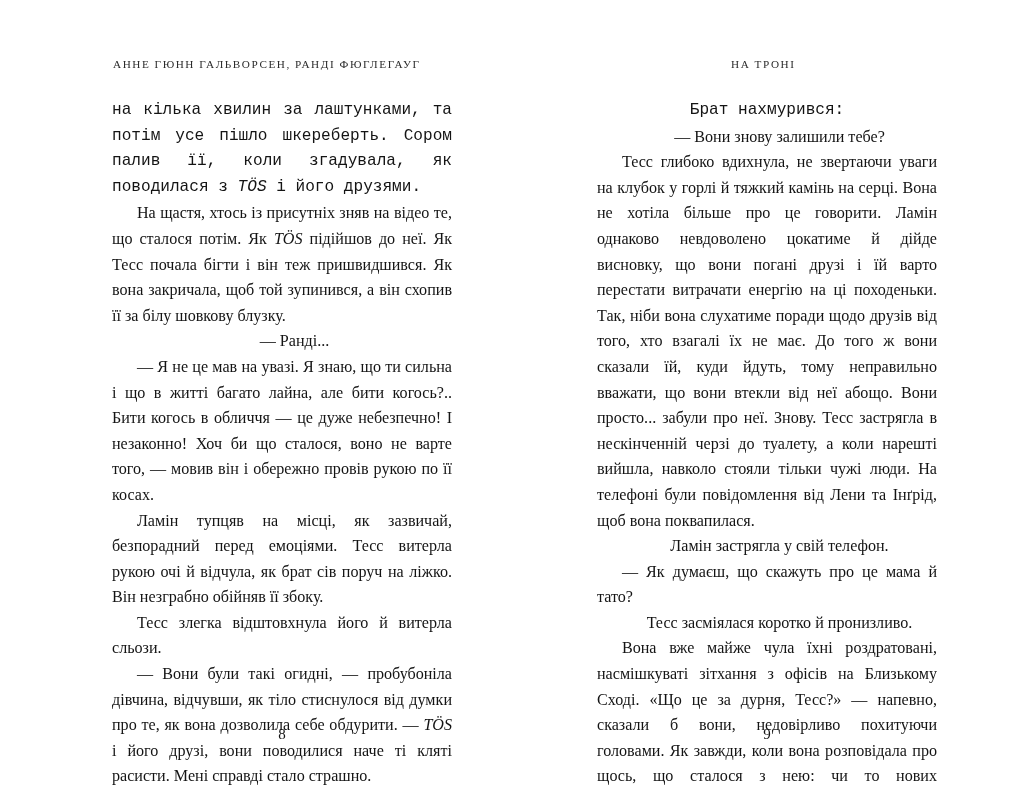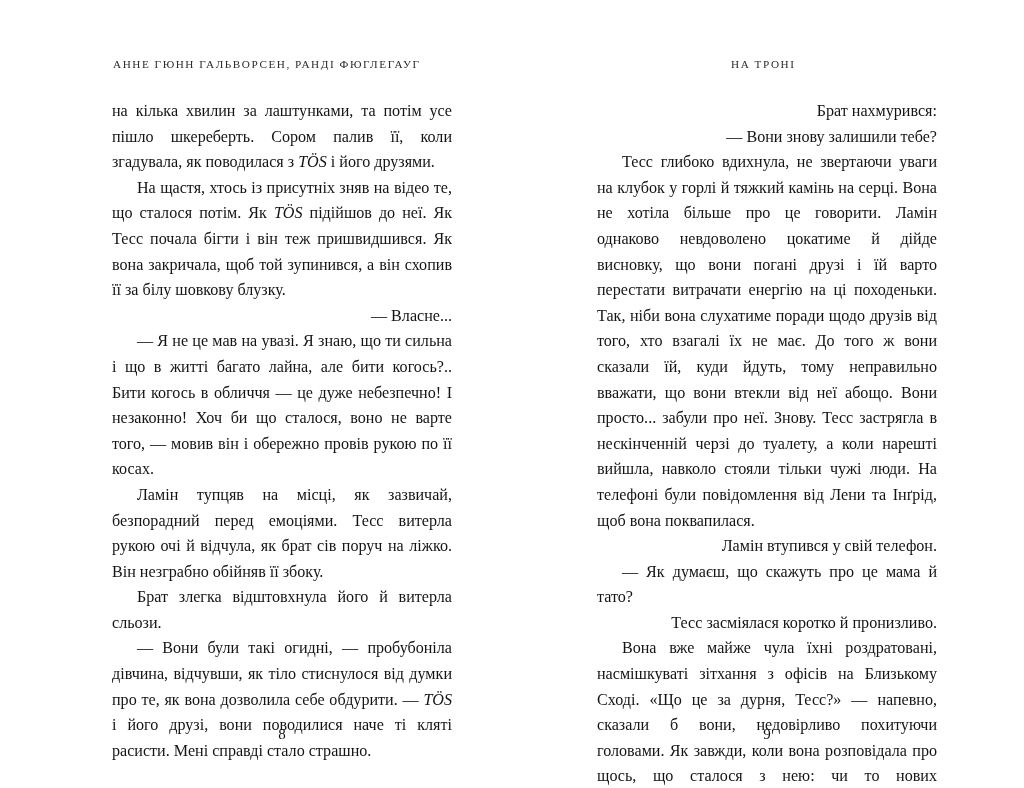--- a/index.html
+++ b/index.html
@@ -75,23 +75,24 @@
     left: 597px;
     margin-left: -512px; 
   }
 
   .textblock p {
     margin: 0;
     text-indent: 1.55em;
   }
   .textblock p.noindent {
     text-indent: 0;
+    font-family: Liberation Mono, monospace;
   }
   .textblock p.last-ragged {
-    text-align: right;
+    text-align: center;
   }
   .textblock i, .textblock em {
     font-style: italic;
   }
 
   
   .folio {
     position: absolute;
     top: 726px;
     font-size: 15px;
@@ -110,39 +111,39 @@
 <body>
 
 <div class="spread">
 
   <div class="page page-left">
     <div class="running-head">Анне Гюнн Гальворсен, Ранді Фюглегауг</div>
 
     <div class="textblock">
       <p class="noindent">на кілька хвилин за лаштунками, та потім усе пішло шкереберть. Сором палив її, коли згадувала, як поводилася з <i>TÖS</i> і його друзями.</p>
       <p>На щастя, хтось із присутніх зняв на відео те, що сталося потім. Як <i>TÖS</i> підійшов до неї. Як Тесс почала бігти і він теж пришвидшився. Як вона закричала, щоб той зупинився, а він схопив її за білу шовкову блузку.</p>
-      <p class="last-ragged">— Власне...</p>
+      <p class="last-ragged">— Ранді...</p>
       <p>— Я не це мав на увазі. Я знаю, що ти сильна і що в житті багато лайна, але бити когось?.. Бити когось в обличчя — це дуже небезпечно! І незаконно! Хоч би що сталося, воно не варте того, — мовив він і обережно провів рукою по її косах.</p>
       <p>Ламін тупцяв на місці, як зазвичай, безпорадний перед емоціями. Тесс витерла рукою очі й відчула, як брат сів поруч на ліжко. Він незграбно обійняв її збоку.</p>
-      <p>Брат злегка відштовхнула його й витерла сльози.</p>
+      <p>Тесс злегка відштовхнула його й витерла сльози.</p>
       <p>— Вони були такі огидні, — пробубоніла дівчина, відчувши, як тіло стиснулося від думки про те, як вона дозволила себе обдурити. — <i>TÖS</i> і його друзі, вони поводилися наче ті кляті расисти. Мені справді стало страшно.</p>
 
     </div>
 
     <div class="folio">8</div>
   </div>
 
   <div class="page page-right">
     <div class="running-head">На троні</div>
 
     <div class="textblock">
       <p class="last-ragged noindent">Брат нахмурився:</p>
       <p class="last-ragged">— Вони знову залишили тебе?</p>
       <p>Тесс глибоко вдихнула, не звертаючи уваги на клубок у горлі й тяжкий камінь на серці. Вона не хотіла більше про це говорити. Ламін однаково невдоволено цокатиме й дійде висновку, що вони погані друзі і їй варто перестати витрачати енергію на ці походеньки. Так, ніби вона слухатиме поради щодо друзів від того, хто взагалі їх не має. До того ж вони сказали їй, куди йдуть, тому неправильно вважати, що вони втекли від неї абощо. Вони просто... забули про неї. Знову. Тесс застрягла в нескінченній черзі до туалету, а коли нарешті вийшла, навколо стояли тільки чужі люди. На телефоні були повідомлення від Лени та Інґрід, щоб вона поквапилася.</p>
-      <p class="last-ragged">Ламін втупився у свій телефон.</p>
+      <p class="last-ragged">Ламін застрягла у свій телефон.</p>
       <p>— Як думаєш, що скажуть про це мама й тато?</p>
       <p class="last-ragged">Тесс засміялася коротко й пронизливо.</p>
       <p>Вона вже майже чула їхні роздратовані, насмішкуваті зітхання з офісів на Близькому Сході. «Що це за дурня, Тесс?» — напевно, сказали б вони, недовірливо похитуючи головами. Як завжди, коли вона розповідала про щось, що сталося з нею: чи то нових рекламодавців, чи ще один туторіал, який завірусився.</p>
     </div>
 
     <div class="folio">9</div>
   </div>
 
 </div>
 

